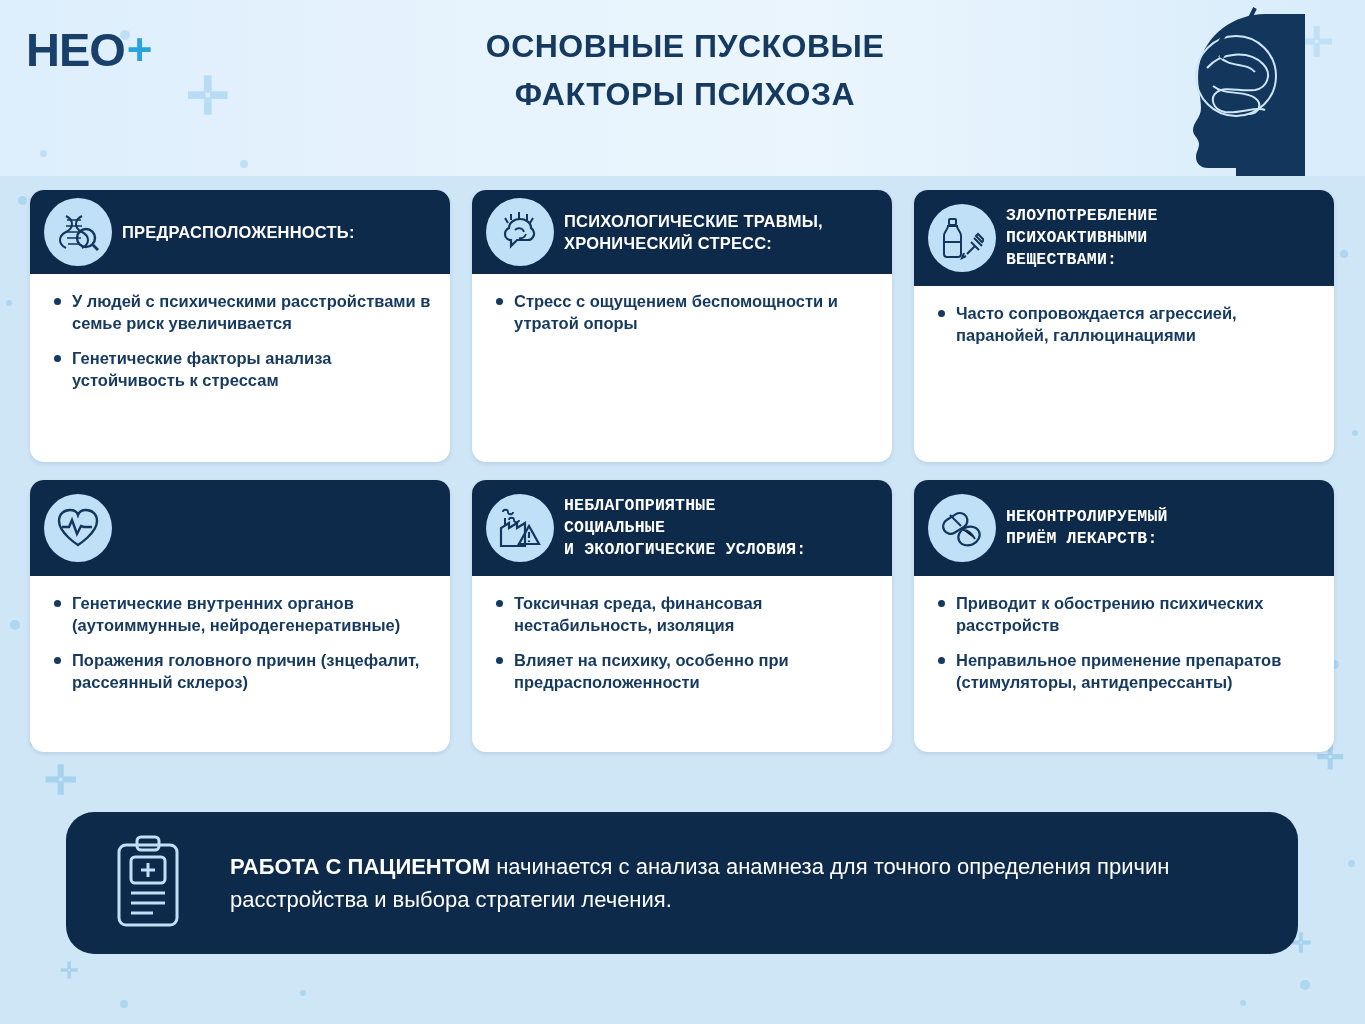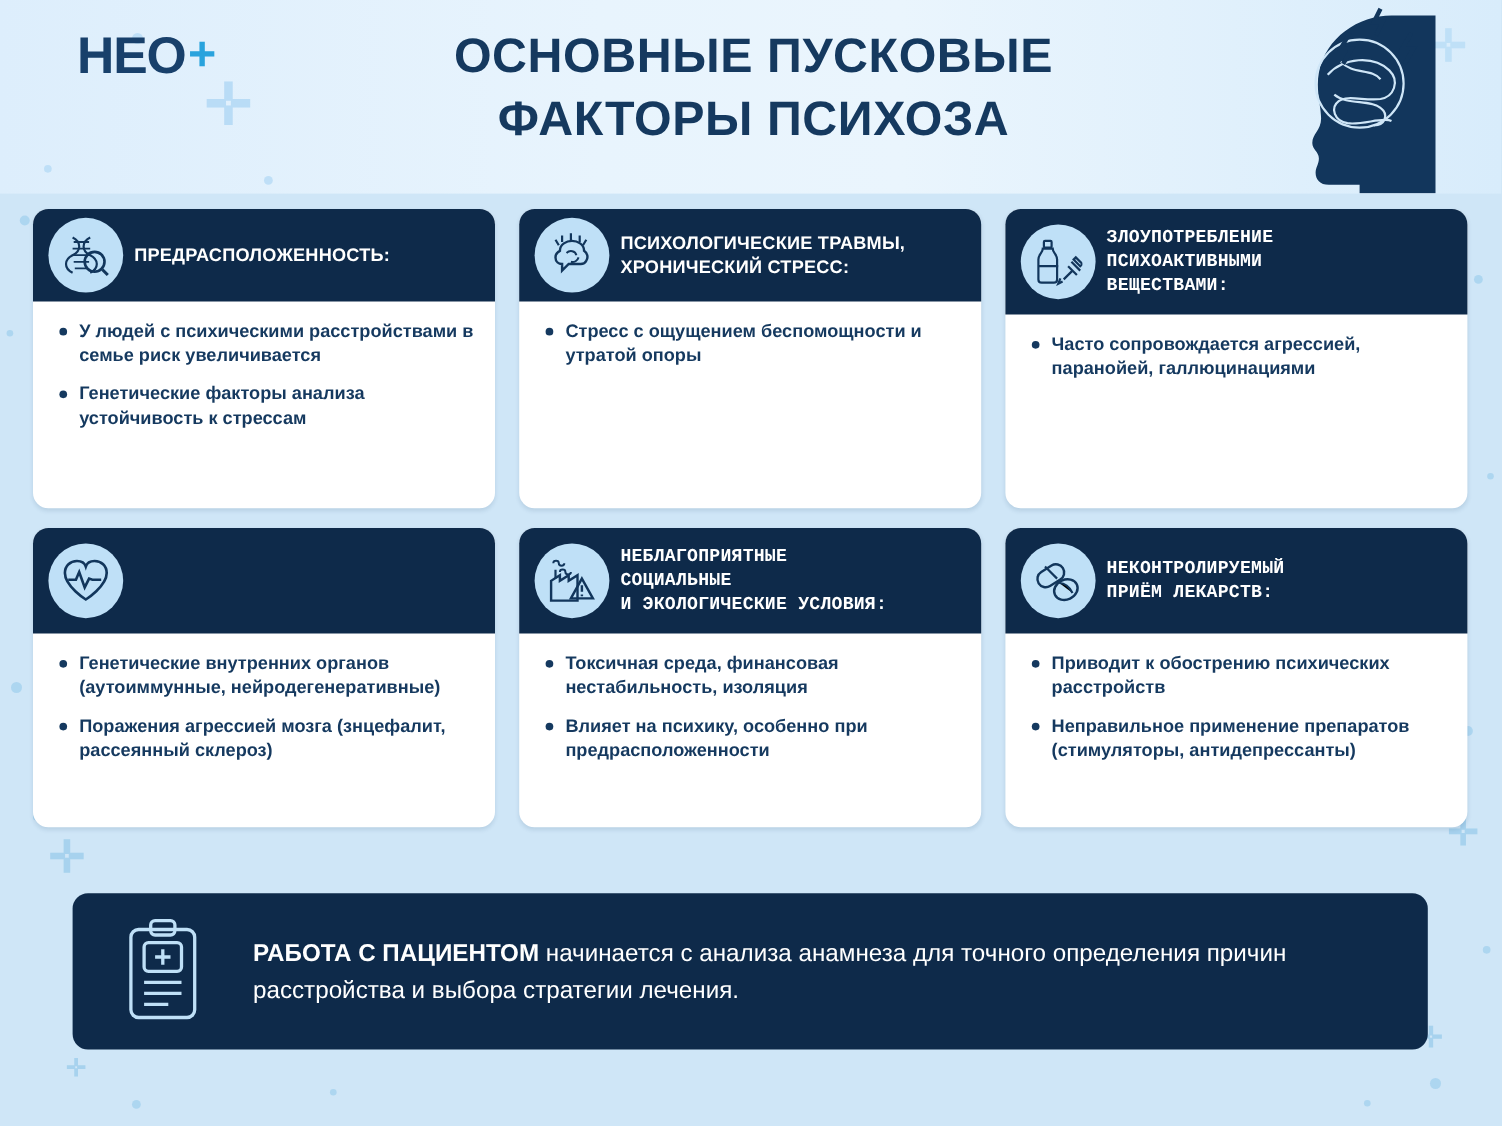--- a/index.html
+++ b/index.html
@@ -23,26 +23,26 @@
   
   .header {
     position: absolute; left: 0; top: 0; width: 1365px; height: 176px;
     background: linear-gradient(90deg, #ddeefc 0%, #e8f4fd 40%, #eaf5fd 60%, #d8ecfb 100%);
     overflow: hidden;
   }
   .header-title {
     position: absolute; left: 255px; top: 22px; width: 860px;
     text-align: center;
     color: #15395f;
-    font-size: 44px; line-height: 58px;
+    font-size: 32px; line-height: 48px;
     font-weight: 700; letter-spacing: .5px;
   }
   .logo {
     position: absolute; left: 26px; top: 22px;
-    display: flex; align-items: center; margin-left: 44px;
+    display: flex; align-items: center;
   }
   .logo-text {
     font-size: 47px; font-weight: 700; color: #18406b;
     letter-spacing: -1px;
   }
   .logo-plus {
     font-size: 44px; font-weight: 700; color: #29a3dd; margin-left: 2px;
   }
   .head-graphic { position: absolute; right: 60px; top: 6px; }
 
@@ -100,21 +100,21 @@
     position: absolute; left: 4px; top: 8px;
     width: 7px; height: 7px; border-radius: 50%;
     background: #15395f;
   }
 
   
   .footer {
     position: absolute; left: 66px; top: 812px;
     width: 1232px; height: 142px;
     background: #0e2a4a;
-    border-radius: 14px;
+    border-radius: 28px;
     display: flex; align-items: center;
     padding-left: 34px;
   }
   .footer-icon { width: 96px; flex: 0 0 96px; display: flex; justify-content: center; }
   .footer-text {
     color: #ffffff; font-size: 22px; line-height: 33px; font-weight: 400;
     margin-left: 34px;
   }
   .footer-text b { font-weight: 700; }
   svg { display: block; }
@@ -243,21 +243,21 @@
         <div class="icon-circle">
           <svg width="46" height="42" viewBox="0 0 46 42">
             <path d="M23 38S4 26 4 14C4 7 9 3 15 3c4 0 7 2 8 5 1-3 4-5 8-5 6 0 11 4 11 11 0 12-19 24-19 24z" fill="none" stroke="#12365c" stroke-width="2.4"></path>
             <path d="M7 20h7l3-7 5 14 4-8 3 1h8" fill="none" stroke="#12365c" stroke-width="2.4"></path>
           </svg>
         </div>
       </div>
       <div class="card-body">
         <ul class="bullets">
           <li>Генетические внутренних органов (аутоиммунные, нейродегенеративные)</li>
-          <li>Поражения агрессией мозга (знцефалит, рассеянный склероз)</li>
+          <li>Поражения головного причин (знцефалит, рассеянный склероз)</li>
         </ul>
       </div>
     </div>
 
     <div class="card">
       <div class="card-head tall">
         <div class="icon-circle">
           <svg width="46" height="44" viewBox="0 0 46 44">
             <path d="M6 6c0-3 5-3 5 0s5 3 5 0" fill="none" stroke="#12365c" stroke-width="1.8"></path>
             <path d="M12 14c0-3 5-3 5 0s5 3 5 0" fill="none" stroke="#12365c" stroke-width="1.8"></path>

